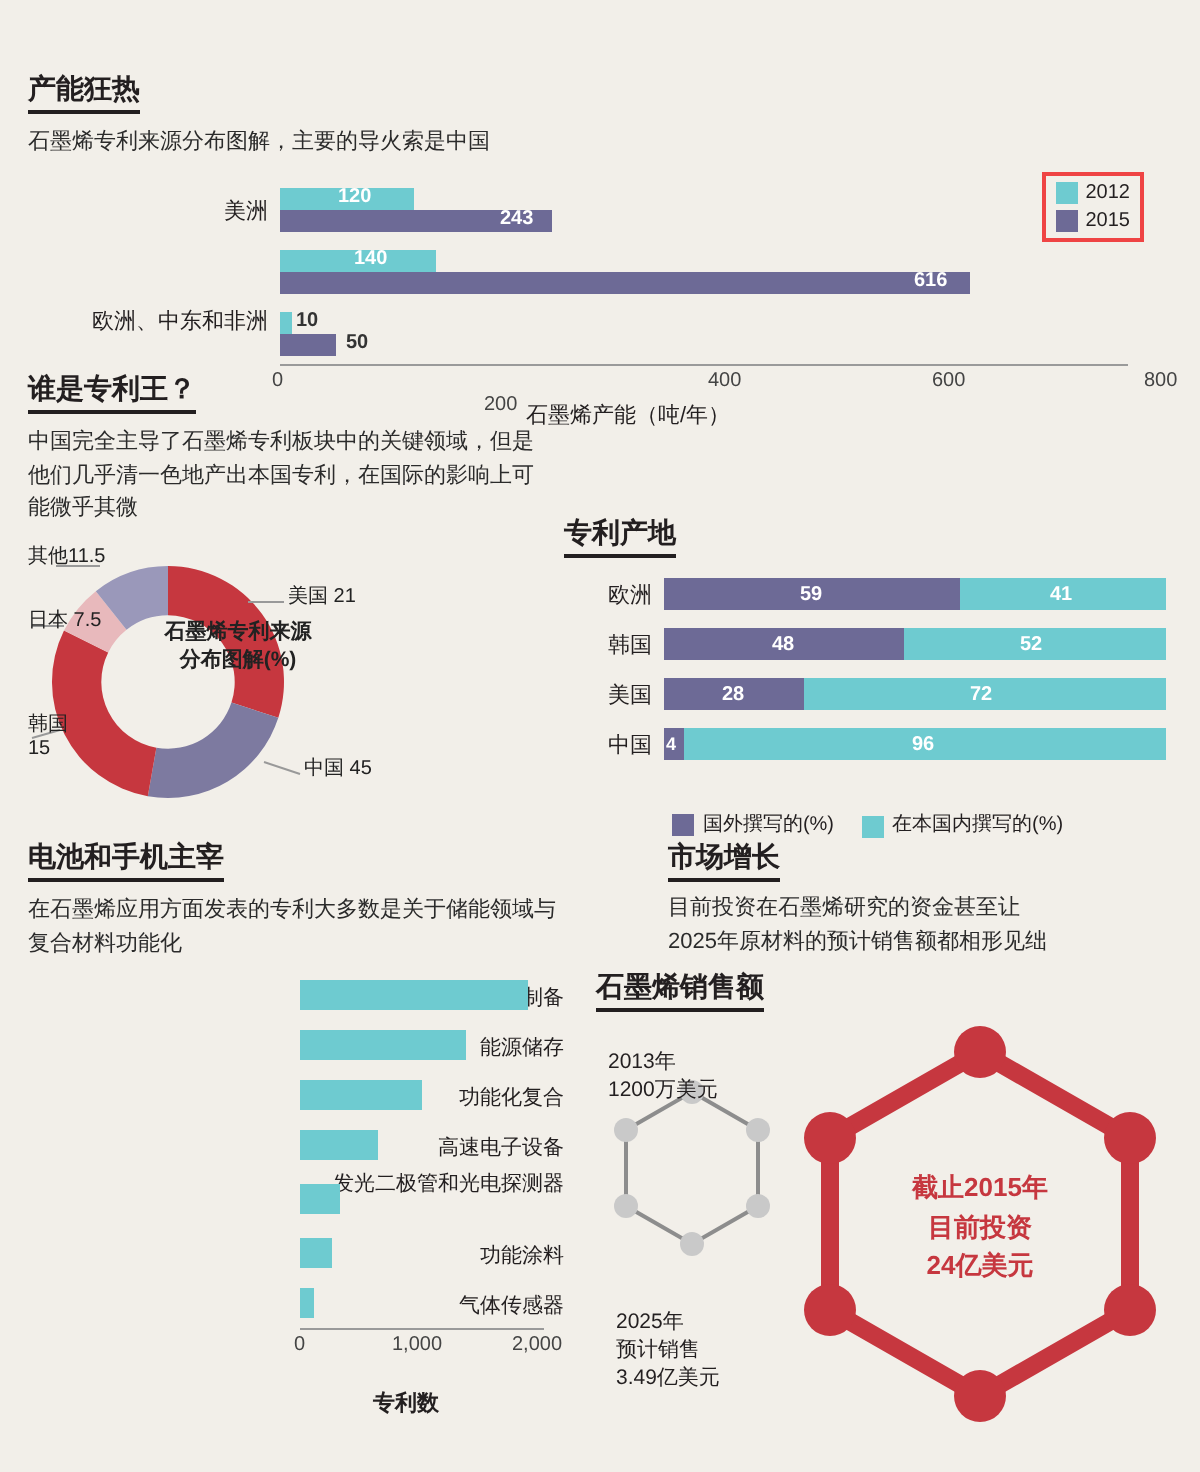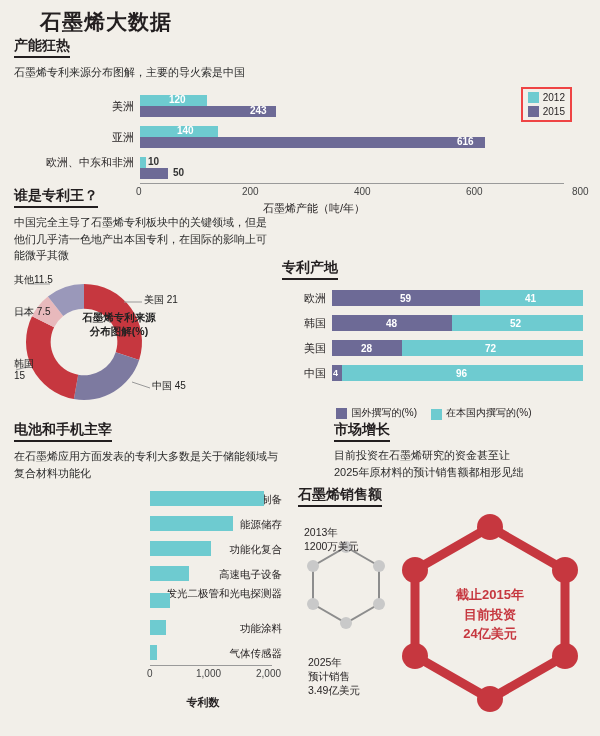--- a/index.html
+++ b/index.html
@@ -83,21 +83,20 @@
   #sec-market{position:absolute;left:298px;top:420px;width:290px;margin-left:36px;}
   #sec-sales{position:absolute;left:298px;top:485px;width:290px;}
   .hex-note{position:absolute;font-size:10.5px;line-height:1.35;}
   svg{display:block;}
 </style>
 </head>
 <body>
 
 <div class="page">
 
-  <div class="title">石墨烯大数据</div>
 
   <div id="sec-production">
     <div class="sec-head">产能狂热</div>
     <div class="body-text" style="margin-top:6px;">石墨烯专利来源分布图解，主要的导火索是中国</div>
 
     <div class="chart">
 
       <div class="legend" style="right:14px;top:-2px;flex-direction:column;gap:3px;align-items:flex-start;">
         <div class="item">
           <span class="sw" style="background:#6ecbd0"></span>
@@ -108,37 +107,36 @@
           <span>2015</span>
         </div>
       </div>
 
       <div style="position:absolute;left:0;top:10px;width:120px;text-align:right;font-size:11px;">美洲</div>
       <div style="position:absolute;left:126px;top:6px;height:11px;width:67px;background:#6ecbd0;"></div>
       <div style="position:absolute;left:126px;top:17px;height:11px;width:136px;background:#6d6a96;"></div>
       <div class="barval" style="left:155px;top:5px;">120</div>
       <div class="barval" style="left:236px;top:16px;">243</div>
 
-      <div style="position:absolute;left:0;top:41px;width:120px;text-align:right;font-size:11px;">亚洲</div>
       <div style="position:absolute;left:126px;top:37px;height:11px;width:78px;background:#6ecbd0;"></div>
       <div style="position:absolute;left:126px;top:48px;height:11px;width:345px;background:#6d6a96;"></div>
       <div class="barval" style="left:163px;top:36px;">140</div>
       <div class="barval" style="left:443px;top:47px;">616</div>
 
       <div style="position:absolute;left:0;top:66px;width:120px;text-align:right;font-size:11px;line-height:1.35;">
         <span>欧洲、中东和非洲</span>
       </div>
       <div style="position:absolute;left:126px;top:68px;height:11px;width:6px;background:#6ecbd0;"></div>
       <div style="position:absolute;left:126px;top:79px;height:11px;width:28px;background:#6d6a96;"></div>
       <div class="barval" style="left:134px;top:67px;color:#333;">10</div>
       <div class="barval" style="left:159px;top:78px;color:#333;">50</div>
 
       <div class="axis-line" style="left:126px;right:22px;top:94px;"></div>
       <div class="tick-label" style="left:122px;top:97px;">0</div>
-      <div class="tick-label" style="left:228px;top:97px;">200</div>
+      <div class="tick-label" style="left:228px;top:109px;">200</div>
       <div class="tick-label" style="left:340px;top:97px;">400</div>
       <div class="tick-label" style="left:452px;top:97px;">600</div>
       <div class="tick-label" style="left:558px;top:97px;">800</div>
       <div class="axis-title" style="position:absolute;left:200px;top:112px;width:200px;">石墨烯产能（吨/年）</div>
     </div>
   </div>
 
   <div id="sec-patent">
     <div class="sec-head">谁是专利王？</div>
     <div class="body-text">中国完全主导了石墨烯专利板块中的关键领域，但是他们几乎清一色地产出本国专利，在国际的影响上可能微乎其微</div>

